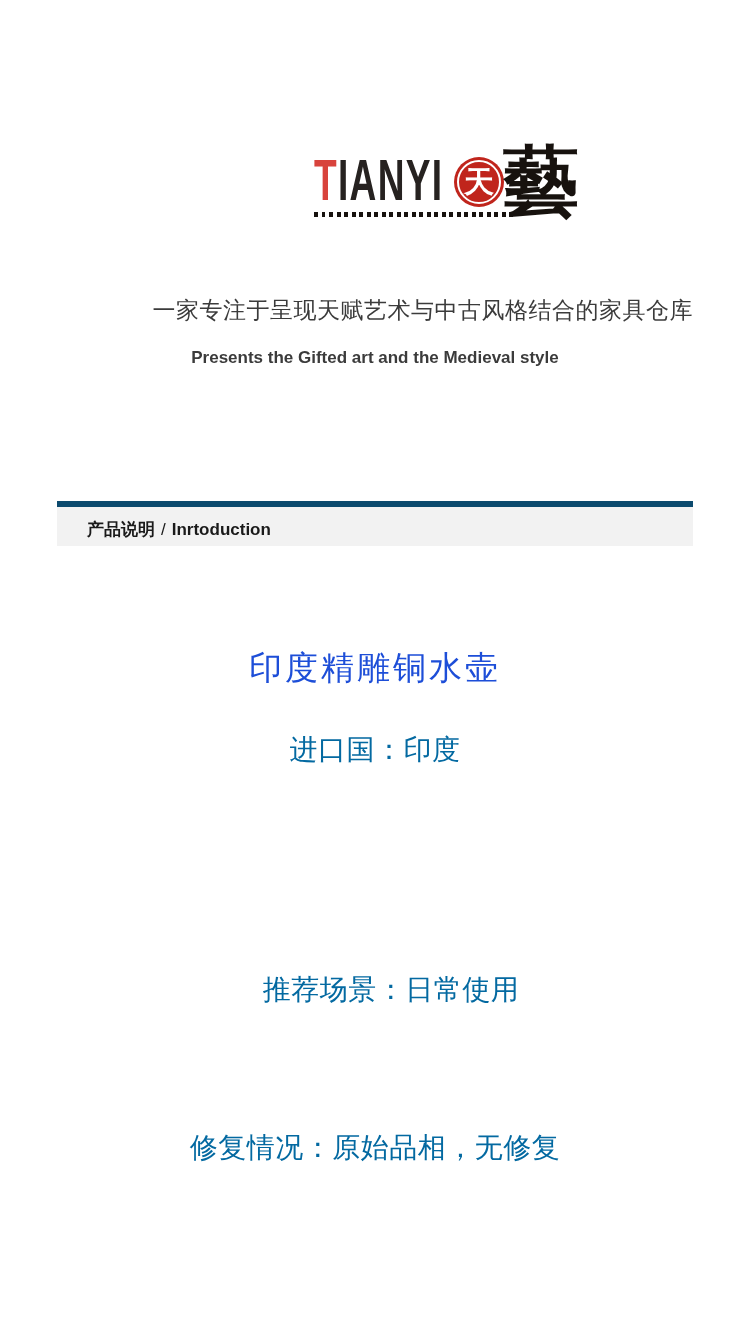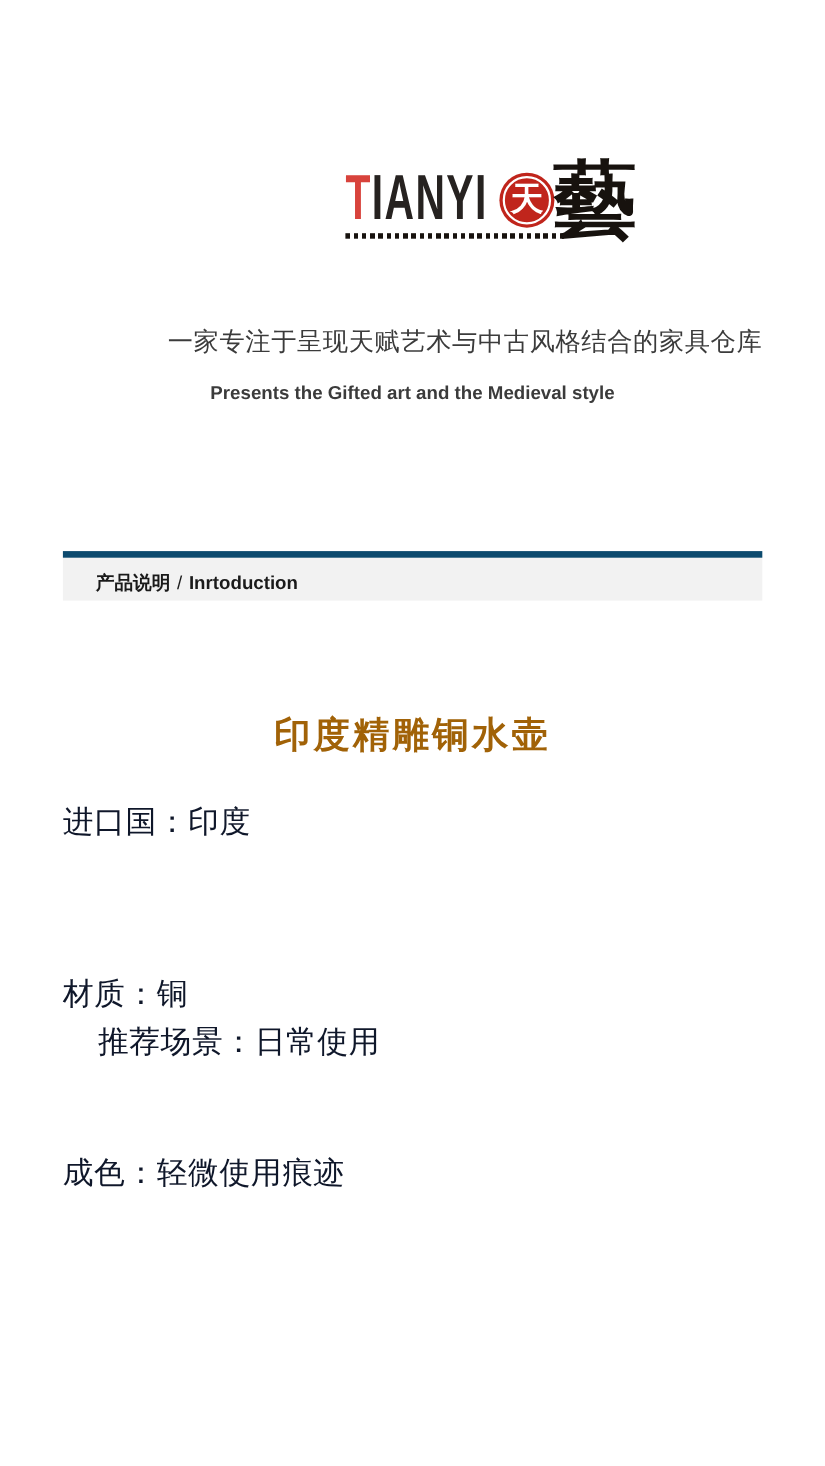--- a/index.html
+++ b/index.html
@@ -140,38 +140,38 @@
   }
 
   
   .product-title {
     position: absolute;
     left: 0; right: 0;
     top: 646px;
     text-align: center;
     font-size: 33px;
     line-height: 44px;
-    font-weight: 700;
+    font-weight: 400;
     letter-spacing: 3px;
-    color: #a16207;
+    color: #1d4ed8;
   }
   .detail-line {
     position: absolute;
     left: 0; right: 0;
+    text-align: center;
     font-size: 28px;
     line-height: 32px;
     letter-spacing: 0.5px;
-    color: #0f172a;
-    font-weight: 400;
-    font-family: Liberation Mono, monospace;
+    color: #0369a1;
+    font-weight: 400;
   }
   .dl-0 { top: 734px; }
   .dl-1 { top: 814px; }
   .dl-2 { top: 891px; }
-  .dl-3 { top: 934px; padding-left: 32px; }
+  .dl-3 { top: 974px; padding-left: 32px; }
   .dl-4 { top: 1053px; }
   .dl-5 { top: 1132px; }
 </style>
 </head>
 <body>
 
 <div class="page">
 
   <div class="logo">
     <div class="wordmark">
@@ -192,17 +192,16 @@
   <div class="section-bar">
     <div class="section-label">
       <span>产品说明</span><span class="sep">/</span><span>Inrtoduction</span>
     </div>
     <div class="section-dot"></div>
   </div>
 
   <div class="product-title">印度精雕铜水壶</div>
 
   <div class="detail-line dl-0">进口国：印度</div>
-  <div class="detail-line dl-2">材质：铜</div>
   <div class="detail-line dl-3">推荐场景：日常使用</div>
-  <div class="detail-line dl-4">成色：轻微使用痕迹</div>
+  <div class="detail-line dl-5">修复情况：原始品相，无修复</div>
 
 </div>
 
 </body></html>

